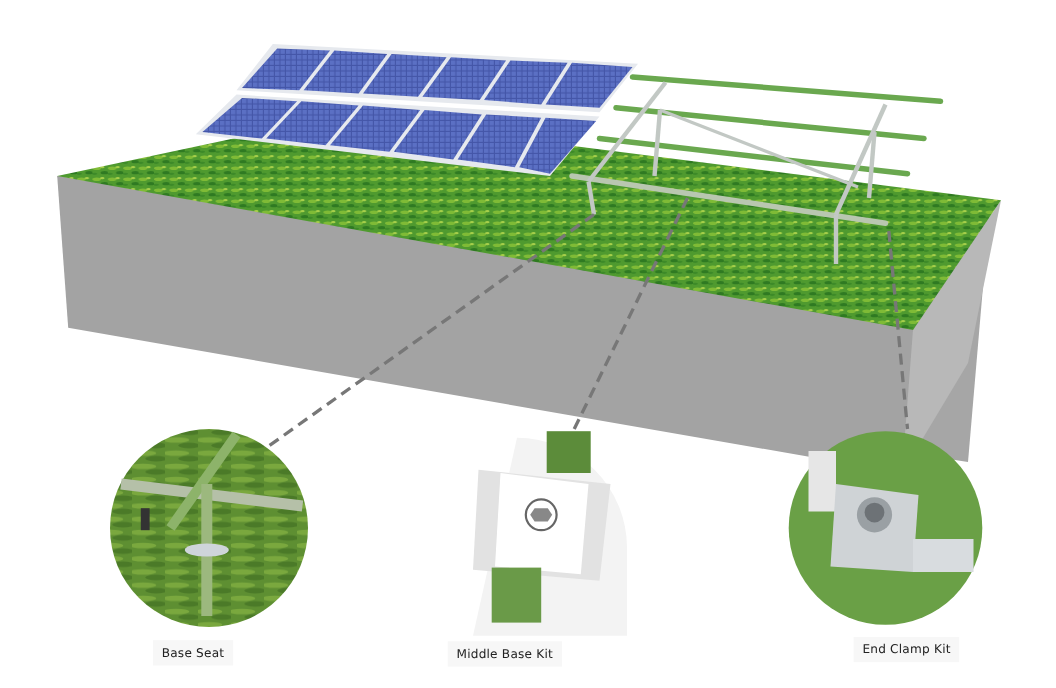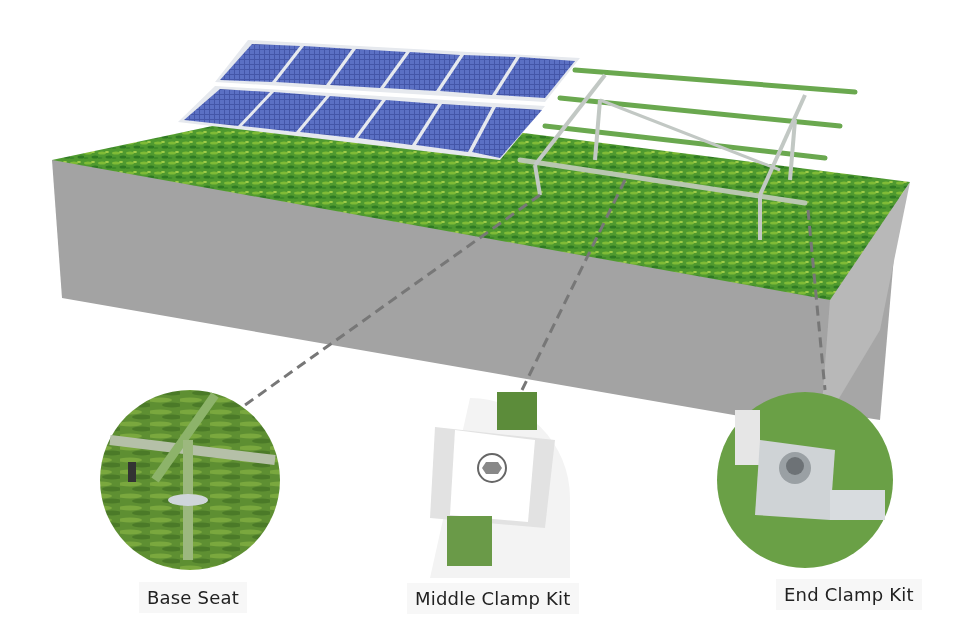--- a/index.html
+++ b/index.html
@@ -2,21 +2,21 @@
 <html><head>
   <meta charset="utf-8">
   <style>
     html, body { margin: 0; padding: 0; background: #ffffff; }
     body { width: 960px; height: 625px; position: relative; overflow: hidden;
       font-family: "Liberation Sans", "DejaVu Sans", sans-serif; }
     .scene { position: absolute; left: 0; top: 0; width: 960px; height: 625px; }
     .label {
       position: absolute; background: #f7f7f7; color: #222;
       font-family: "DejaVu Sans", "Liberation Sans", sans-serif;
-      font-size: 18px; padding: 5px 8px; letter-spacing: 0.2px;
+      font-size: 11px; padding: 5px 8px; letter-spacing: 0.2px;
     }
   </style>
 </head>
 <body>
 
 <div class="scene">
   <svg width="960" height="625" viewBox="0 0 960 625">
     <defs>
       <pattern id="grass" patternUnits="userSpaceOnUse" width="14" height="10">
         <rect width="14" height="10" fill="#4f9a2f"></rect>
@@ -109,15 +109,15 @@
       <path d="M720,390 L880,390 L880,440 L720,440 z" fill="#ffffff" opacity="0"></path>
       <rect x="735" y="410" width="25" height="55" fill="#e6e6e6"></rect>
       <polygon points="760,440 835,450 830,520 755,515" fill="#cfd3d6"></polygon>
       <rect x="830" y="490" width="55" height="30" fill="#d8dcdf"></rect>
       <circle cx="795" cy="468" r="16" fill="#9aa0a4"></circle>
       <circle cx="795" cy="466" r="9" fill="#6d7276"></circle>
     </g>
   </svg>
 
   <div class="label" style="left:139px;top:582px;">Base Seat</div>
-  <div class="label" style="left:407px;top:583px;">Middle Clamp Kit</div>
+  <div class="label" style="left:407px;top:583px;">Middle Base Kit</div>
   <div class="label" style="left:732px;top:579px;margin-left:44px;">End Clamp Kit</div>
 </div>
 
 </body></html>

